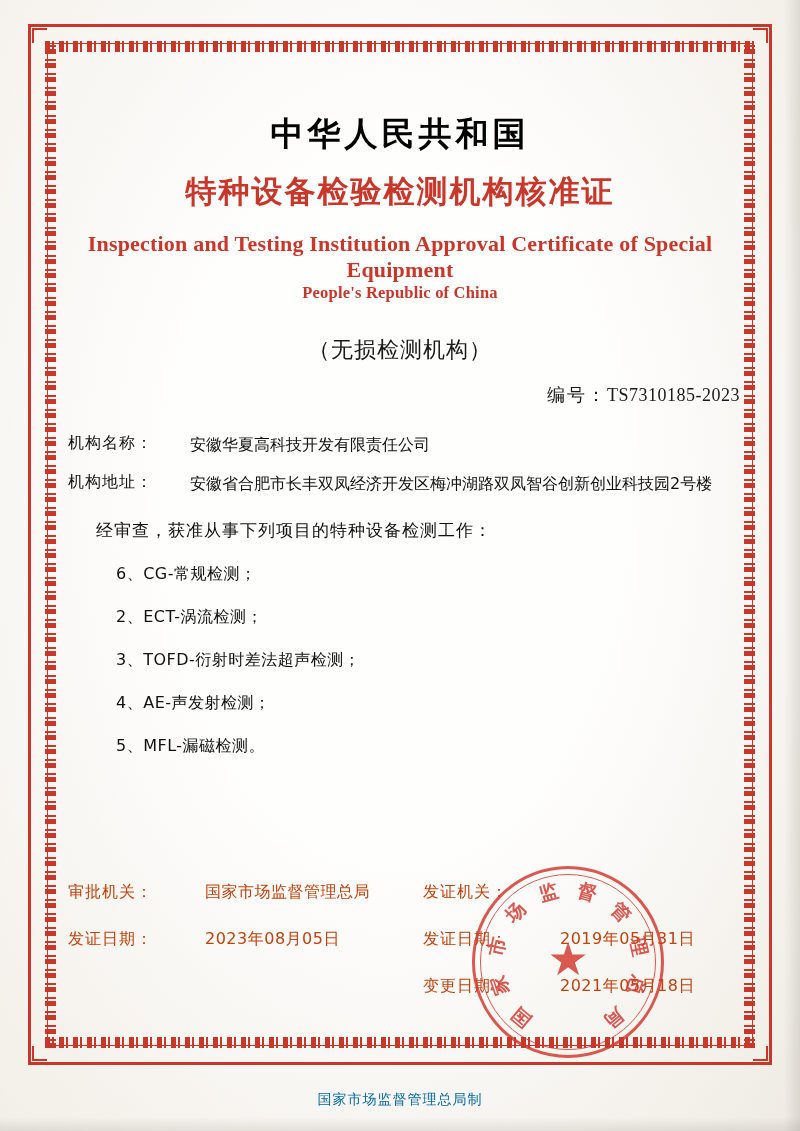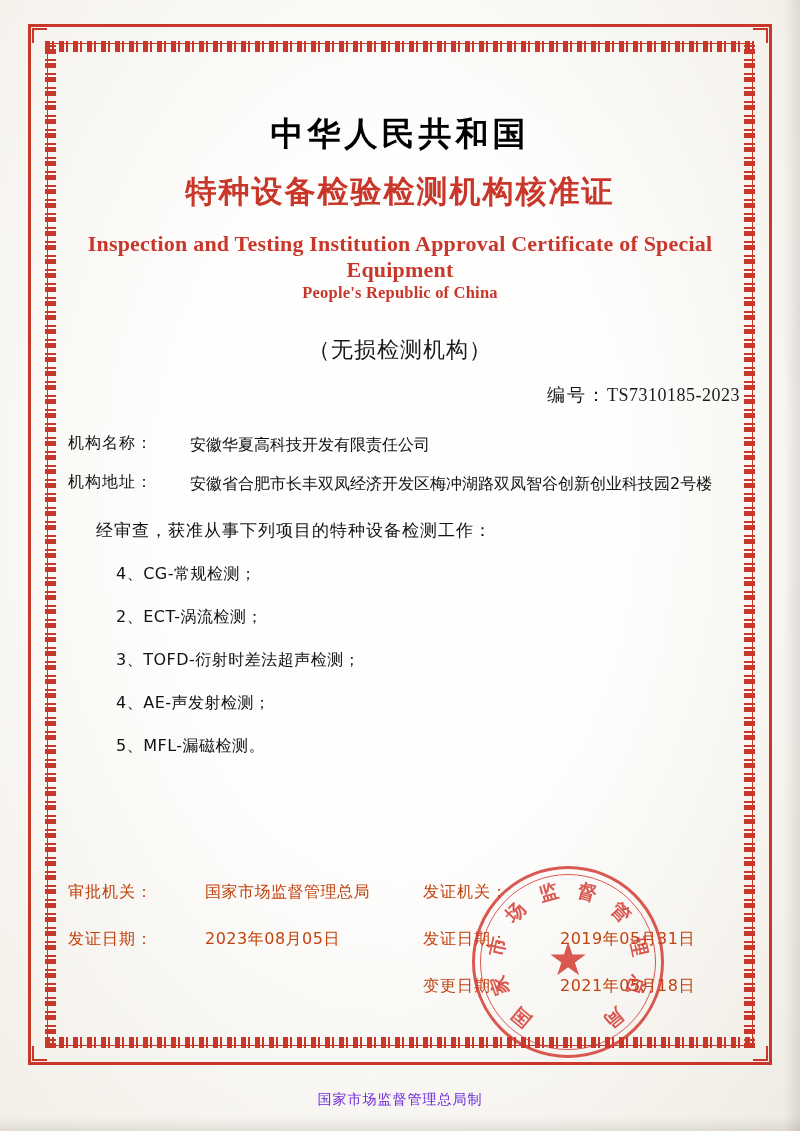--- a/index.html
+++ b/index.html
@@ -253,21 +253,21 @@
     transform-origin: 0 0;
   }
 
   .bottom-note {
     position: absolute;
     left: 0;
     right: 0;
     bottom: 22px;
     text-align: center;
     font-size: 14px;
-    color: #6d28d9;
+    color: #0369a1;
     letter-spacing: 1px;
     font-family: "DejaVu Sans", "Liberation Sans", sans-serif;
   }
 
   .scan-shadow-right {
     position: absolute;
     right: 0; top: 0; bottom: 0; width: 16px;
     background: linear-gradient(90deg, rgba(0,0,0,0) 0%, rgba(120,115,105,0.18) 100%);
     pointer-events: none;
   }
@@ -311,21 +311,21 @@
     </div>
 
     <div class="field address">
       <div class="fl">机构地址：</div>
       <div class="fv">安徽省合肥市长丰双凤经济开发区梅冲湖路双凤智谷创新创业科技园2号楼</div>
     </div>
 
     <div class="statement">经审查，获准从事下列项目的特种设备检测工作：</div>
 
     <div class="items">
-      <div class="item">4、CG-常规检测；</div>
+      <div class="item">6、CG-常规检测；</div>
       <div class="item">2、ECT-涡流检测；</div>
       <div class="item">3、TOFD-衍射时差法超声检测；</div>
       <div class="item">4、AE-声发射检测；</div>
       <div class="item">5、MFL-漏磁检测。</div>
     </div>
 
     <div class="footer-grid">
       <div class="frow">
         <div class="fcell left">
           <span class="k">审批机关：</span>

